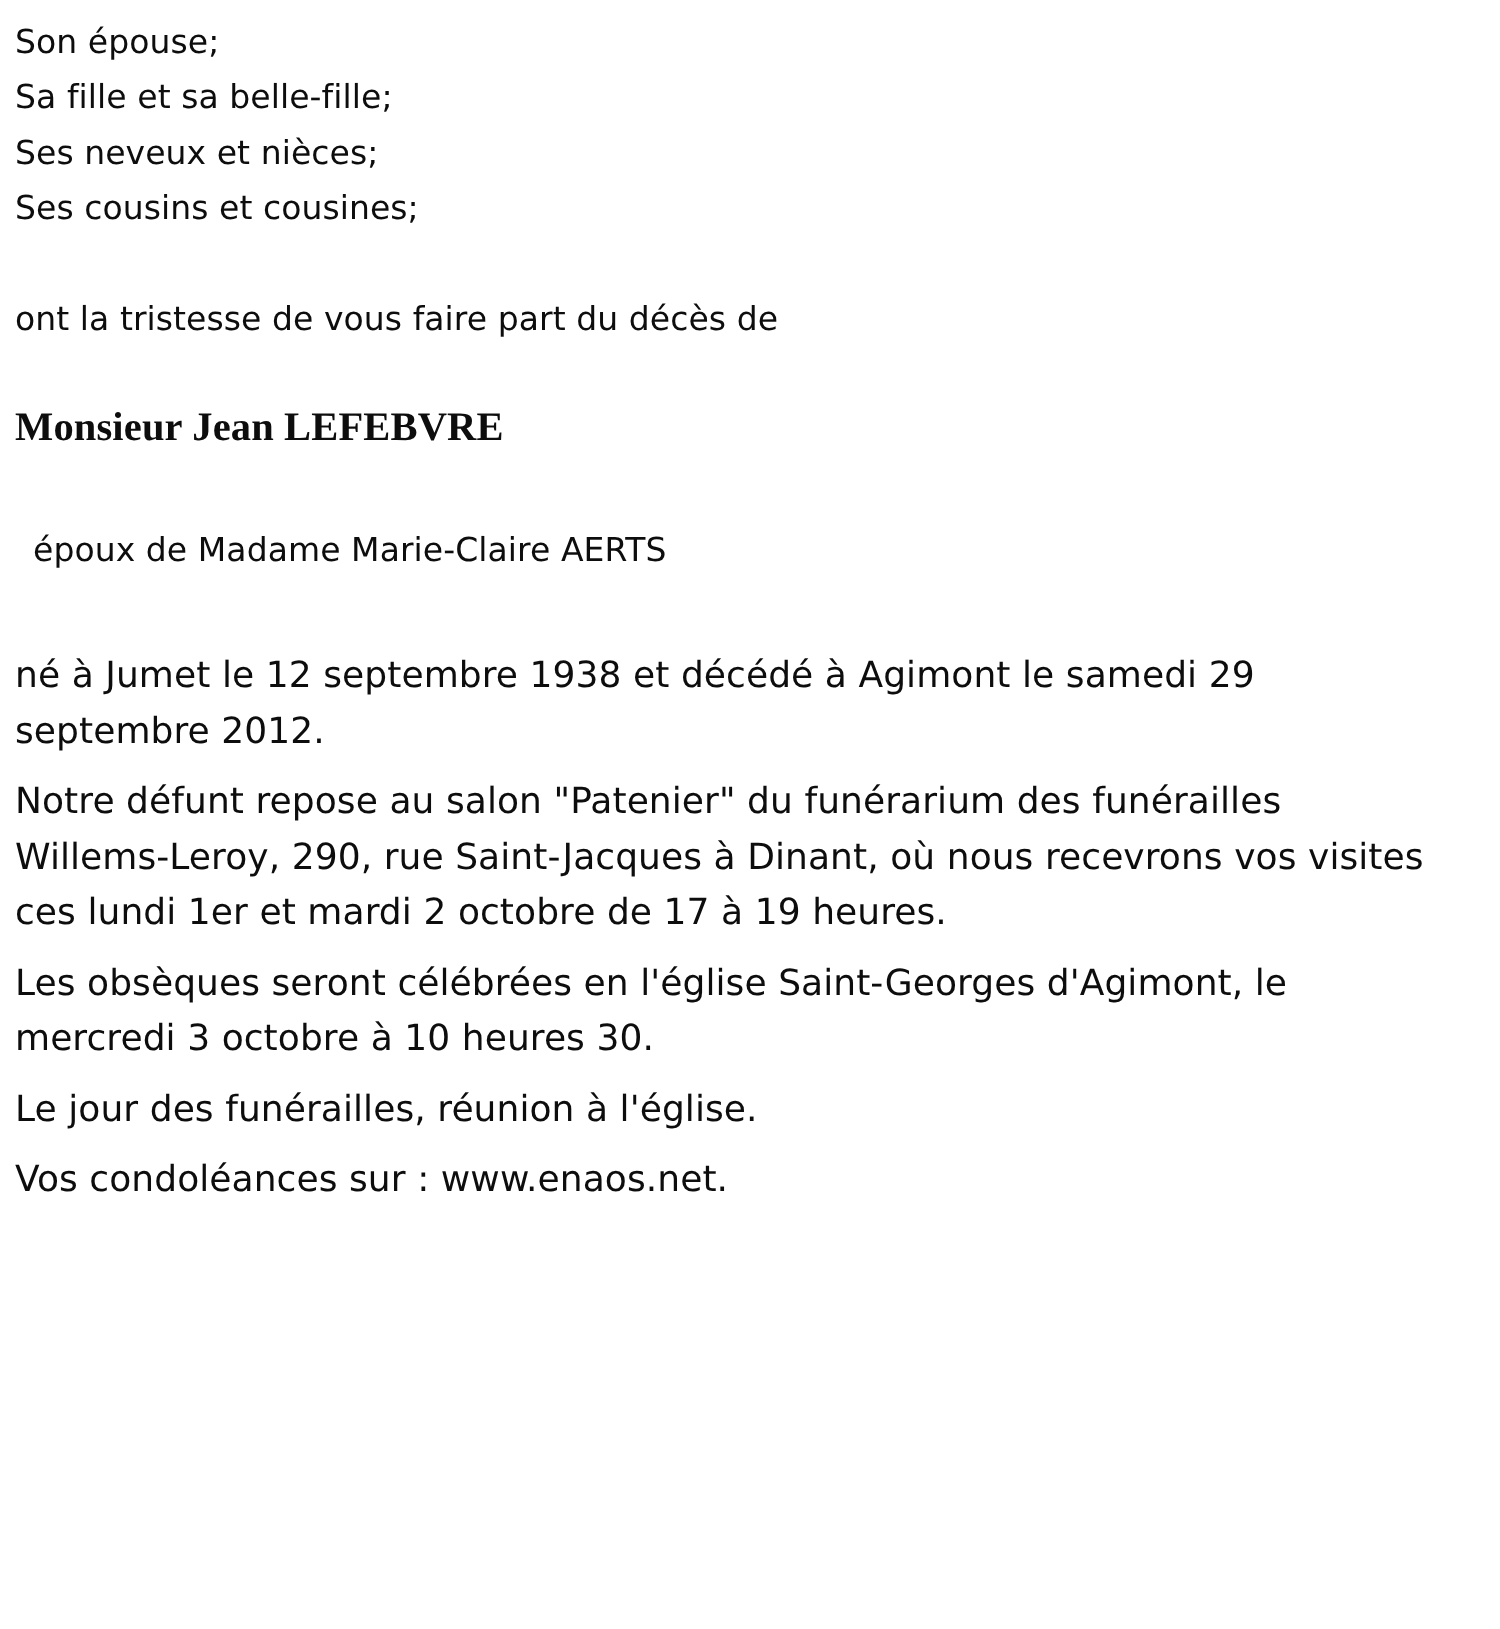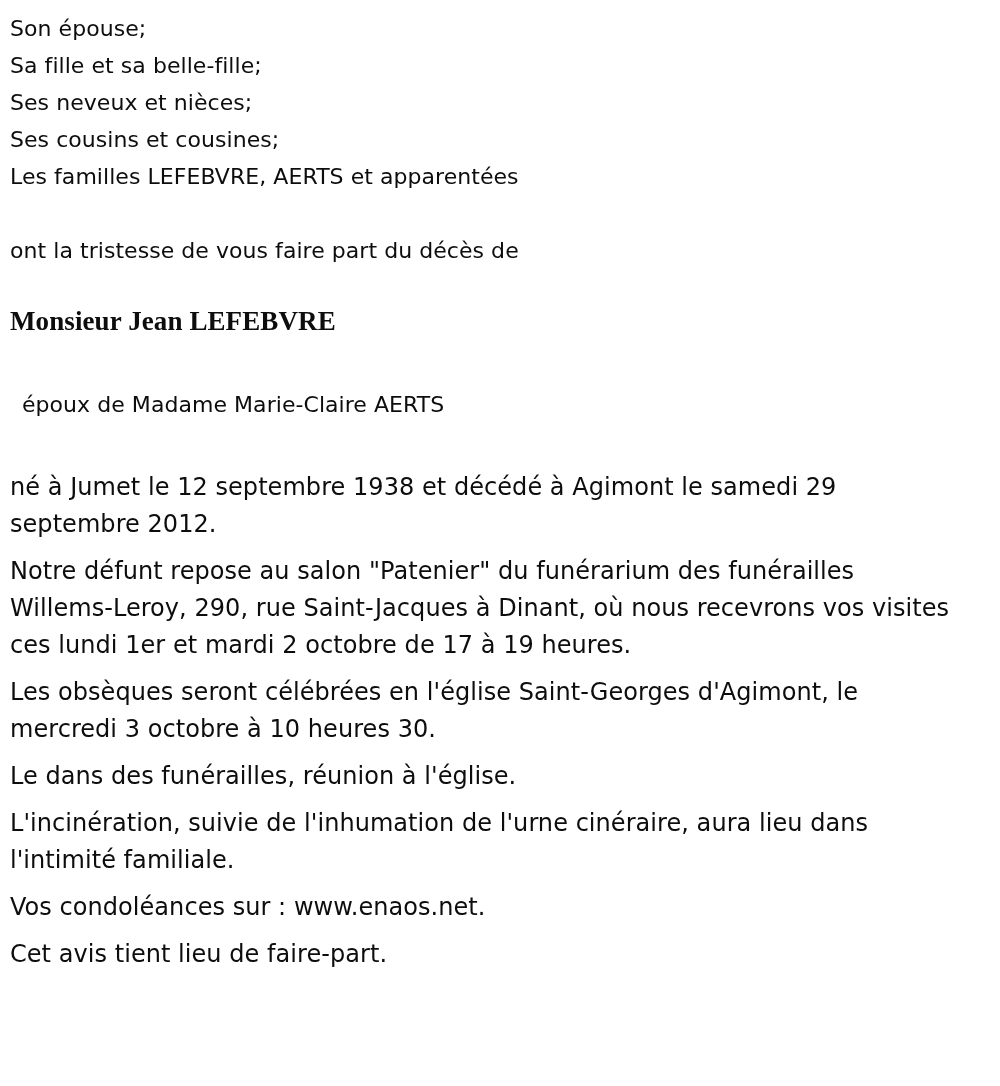--- a/index.html
+++ b/index.html
@@ -86,38 +86,35 @@
 </head>
 <body>
 
 <div class="notice">
 
   <ul class="kin-list">
     <li class="kin-line">Son épouse;</li>
     <li class="kin-line">Sa fille et sa belle-fille;</li>
     <li class="kin-line">Ses neveux et nièces;</li>
     <li class="kin-line">Ses cousins et cousines;</li>
-    <li class="kin-line">Les familles LEFEBVRE, AERTS et apparentées</li>
   </ul>
 
   <div class="gap-line"></div>
 
   <p class="intro-line">ont la tristesse de vous faire part du décès de</p>
 
   <div class="gap-line-sm"></div>
 
   <h1 class="deceased-name">Monsieur Jean LEFEBVRE</h1>
 
   <div class="gap-line-sm"></div>
 
   <p class="spouse-line">époux de Madame Marie-Claire AERTS</p>
 
   <div class="gap-line-sm"></div>
 
   <p class="para">né à Jumet le 12 septembre 1938 et décédé à Agimont le samedi 29 septembre 2012.</p>
   <p class="para">Notre défunt repose au salon "Patenier" du funérarium des funérailles Willems-Leroy, 290, rue Saint-Jacques à Dinant, où nous recevrons vos visites ces lundi 1er et mardi 2 octobre de 17 à 19 heures.</p>
   <p class="para">Les obsèques seront célébrées en l'église Saint-Georges d'Agimont, le mercredi 3 octobre à 10 heures 30.</p>
-  <p class="para">Le dans des funérailles, réunion à l'église.</p>
-  <p class="para">L'incinération, suivie de l'inhumation de l'urne cinéraire, aura lieu dans l'intimité familiale.</p>
+  <p class="para">Le jour des funérailles, réunion à l'église.</p>
   <p class="para">Vos condoléances sur : www.enaos.net.</p>
-  <p class="para">Cet avis tient lieu de faire-part.</p>
 
 </div>
 
 </body></html>

